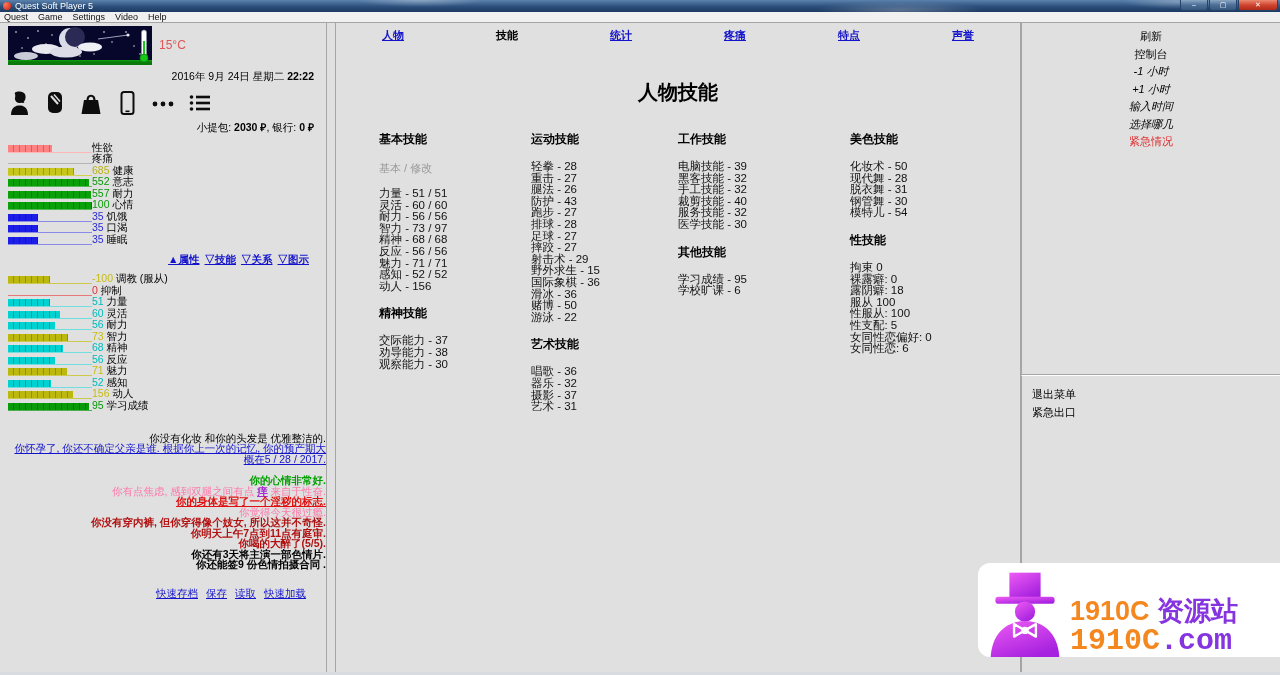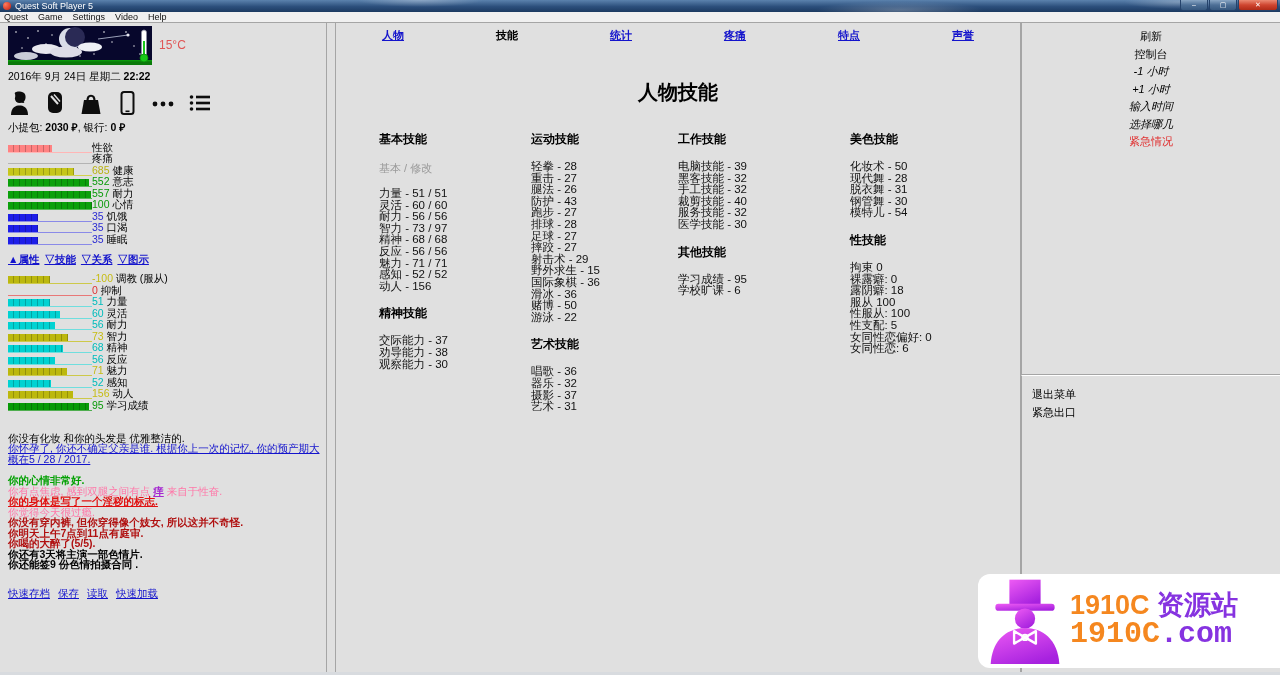--- a/index.html
+++ b/index.html
@@ -25,21 +25,21 @@
   .wbtn.close { width:40px; background:linear-gradient(180deg,#eb8a73,#cf4530 50%,#b02a17); }
 
   .menubar { height:10px; background:#f0f0f0; font-size:9px; display:flex; align-items:center;
              padding-left:4px; color:#111; }
   .menu-item { margin-right:10px; cursor:pointer; }
 
   .content { height:650px; display:flex; border-top:1px solid #a5a5a5; }
   .bottom-edge { height:3px; background:#d8dbdf; }
 
   
-  .left-panel { width:327px; border-right:1px solid #a5a5a5; padding:3px 0 0 8px; background:#e0e0e0; }
+  .left-panel { width:327px; border-right:1px solid #a5a5a5; padding:3px 12px 0 8px; background:#e0e0e0;text-align:right; }
   .gutter { width:9px; }
 
   .weather-row { display:flex; }
   .temp { color:#e05555; font-size:12px; margin:12px 0 0 7px; }
   .date-line { font-size:10.5px; margin-top:5px; color:#000; }
   .date-line b { font-weight:bold; }
 
   .icon-row { display:flex; align-items:center; gap:11px; margin-top:6px; height:26px; }
   .tool-icon { cursor:pointer; display:inline-flex; }
 
@@ -89,22 +89,22 @@
   
   .right-panel { width:292px; display:flex; flex-direction:column; background:#e0e0e0; }
   .right-top { height:352px; border-left:1px solid #a5a5a5; border-bottom:1px solid #a5a5a5; padding-top:5px; }
   .action { text-align:center; font-size:11px; line-height:17.5px; color:#000; cursor:pointer; }
   .action.italic { font-style:italic; }
   .action.red { color:#e03030; }
   .right-bottom { flex:1; border-left:1px solid #a5a5a5; border-top:1px solid #fff; padding:9px 0 0 10px; }
   .exit-item { font-size:11px; line-height:18px; color:#000; cursor:pointer; }
 
   
-  .wm { position:absolute; right:0; bottom:7px; width:302px; height:94px; background:#fff;
-        border-radius:12px 0 0 12px; display:flex; align-items:center; padding-left:8px; }
+  .wm { position:absolute; right:0; bottom:18px; width:302px; height:94px; background:#fff;
+        border-radius:12px 0 0 12px; display:flex; align-items:flex-end; padding-left:8px; }
   .wm-text { margin-left:6px; line-height:1.05; white-space:nowrap; }
   .wm-l1 { font-size:27px; font-weight:bold; }
   .wm-l2 { font-size:30px; font-weight:bold;font-family:Liberation Mono, monospace; }
   .wm-orange { color:#f5871f; }
   .wm-purple { color:#8633e0; }
 </style>
 </head>
 <body>
 
 <div class="win">

